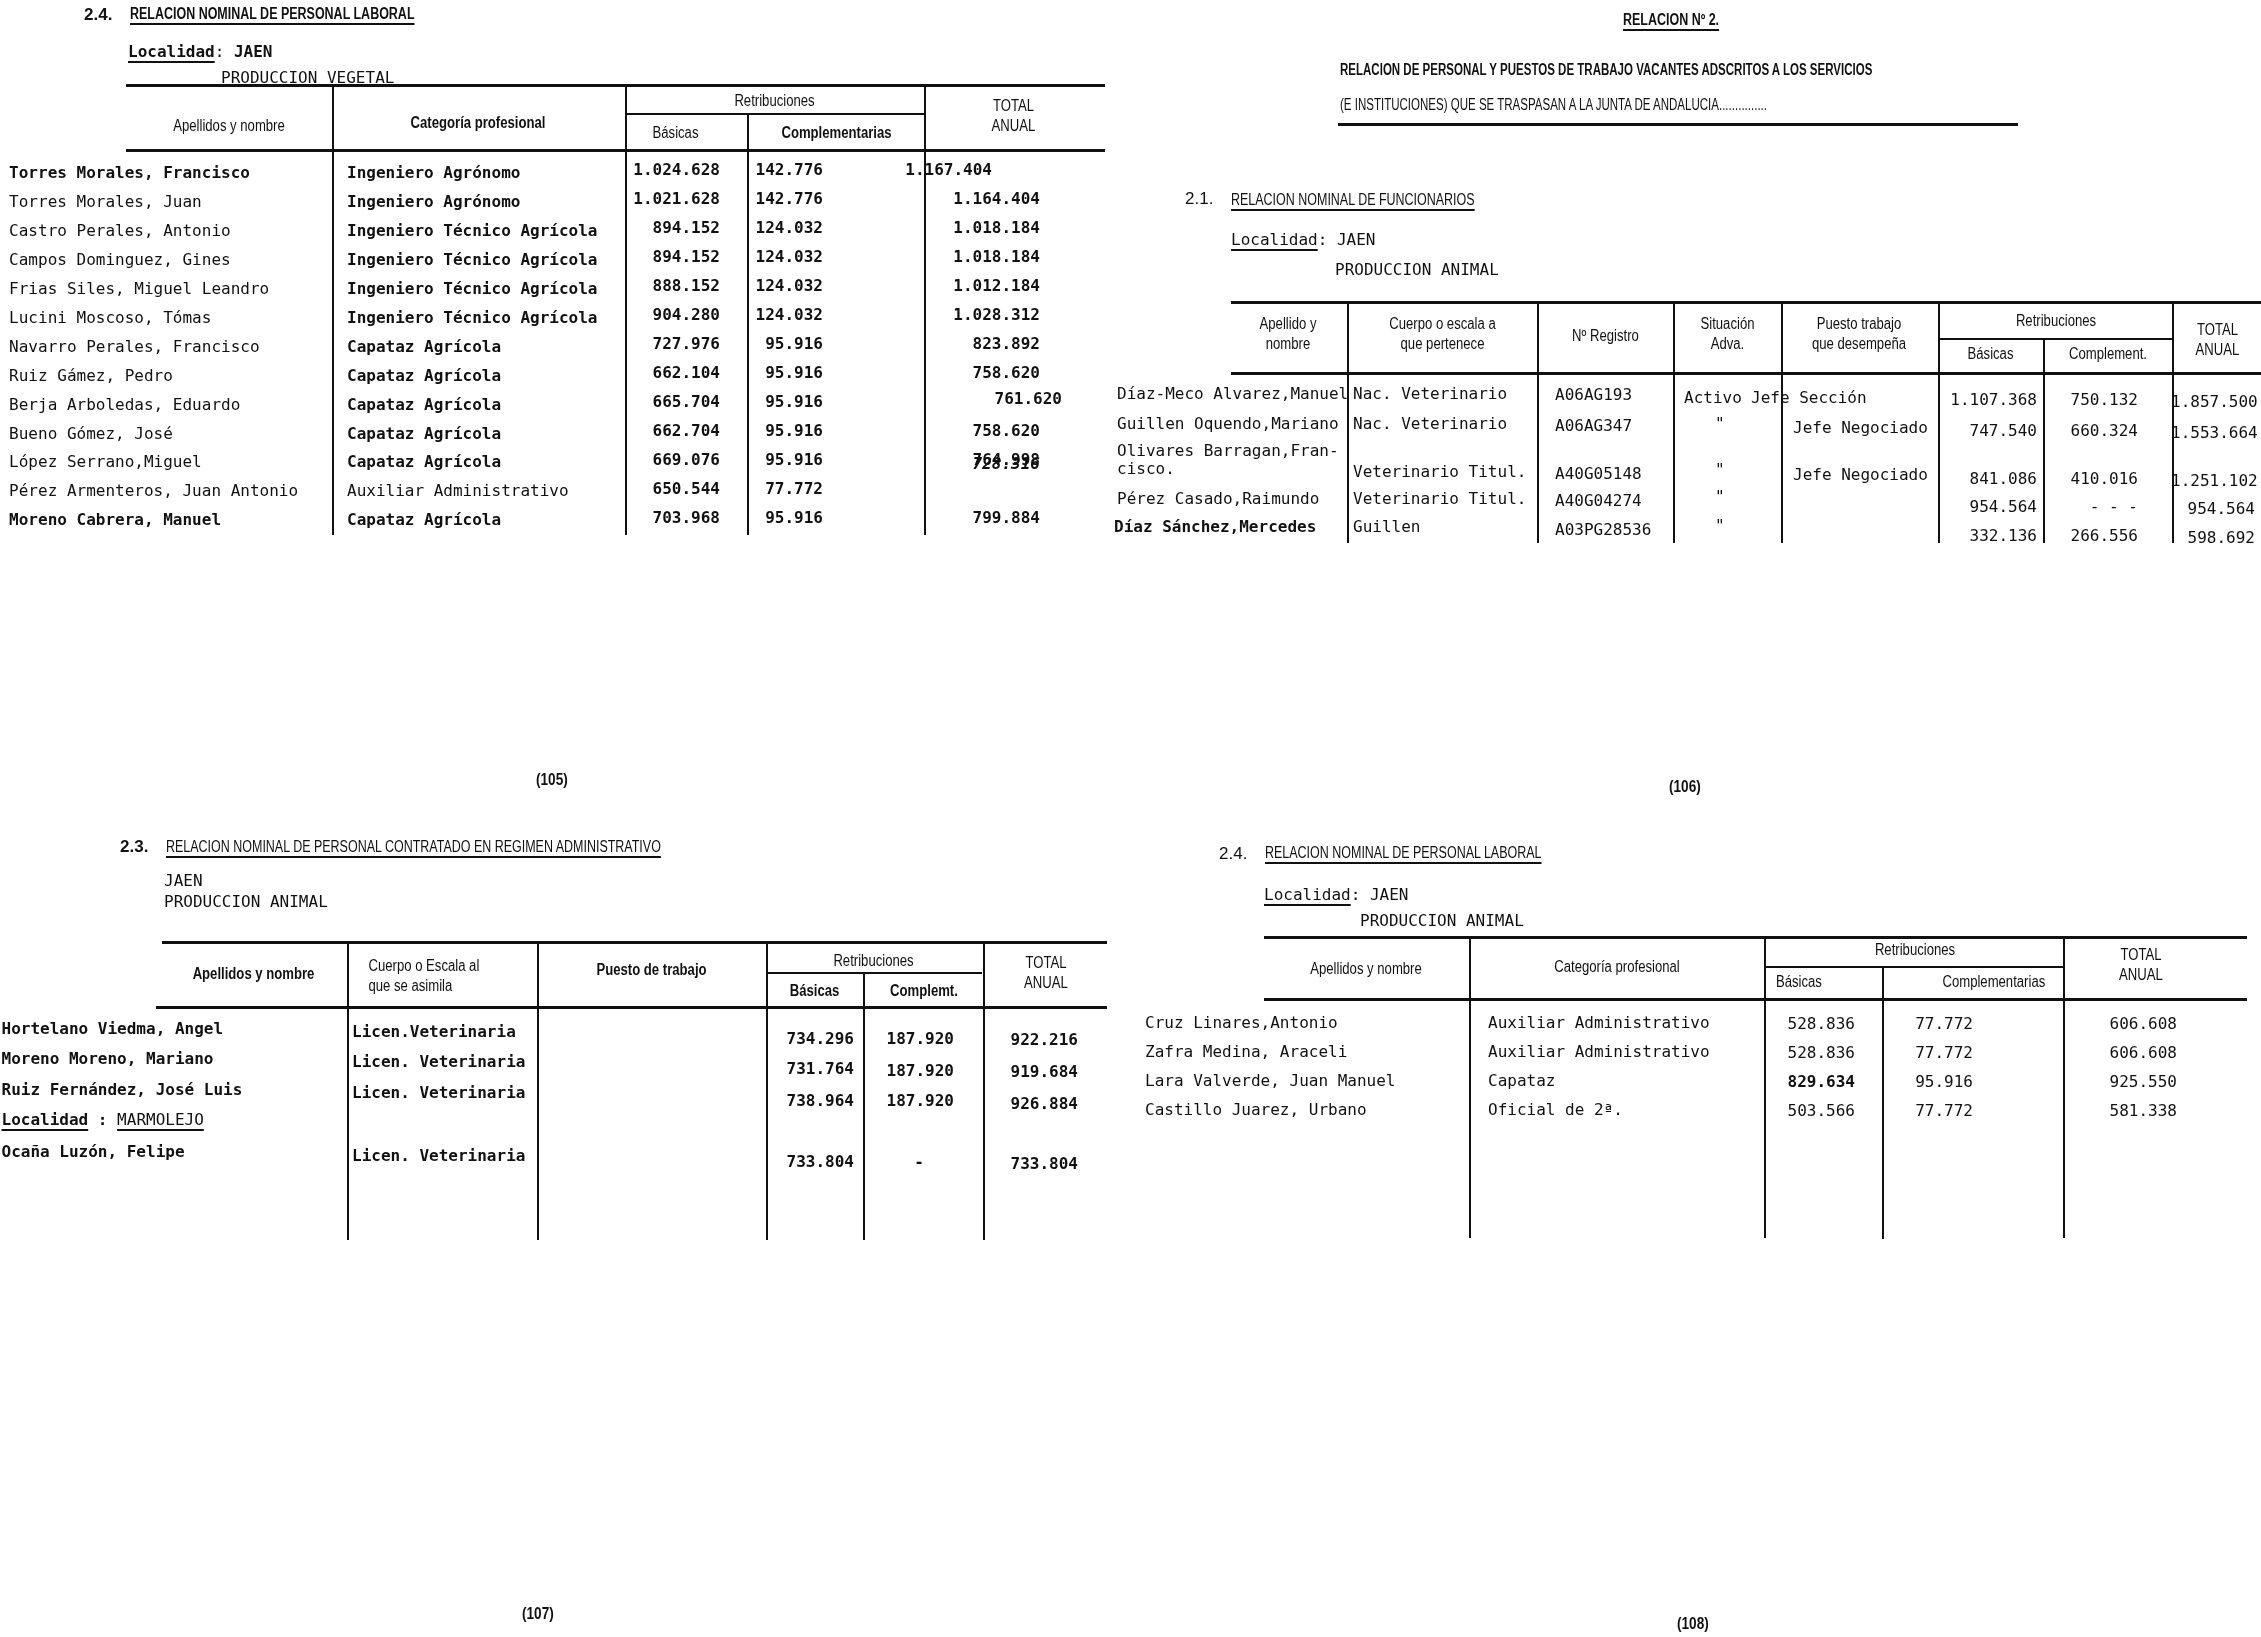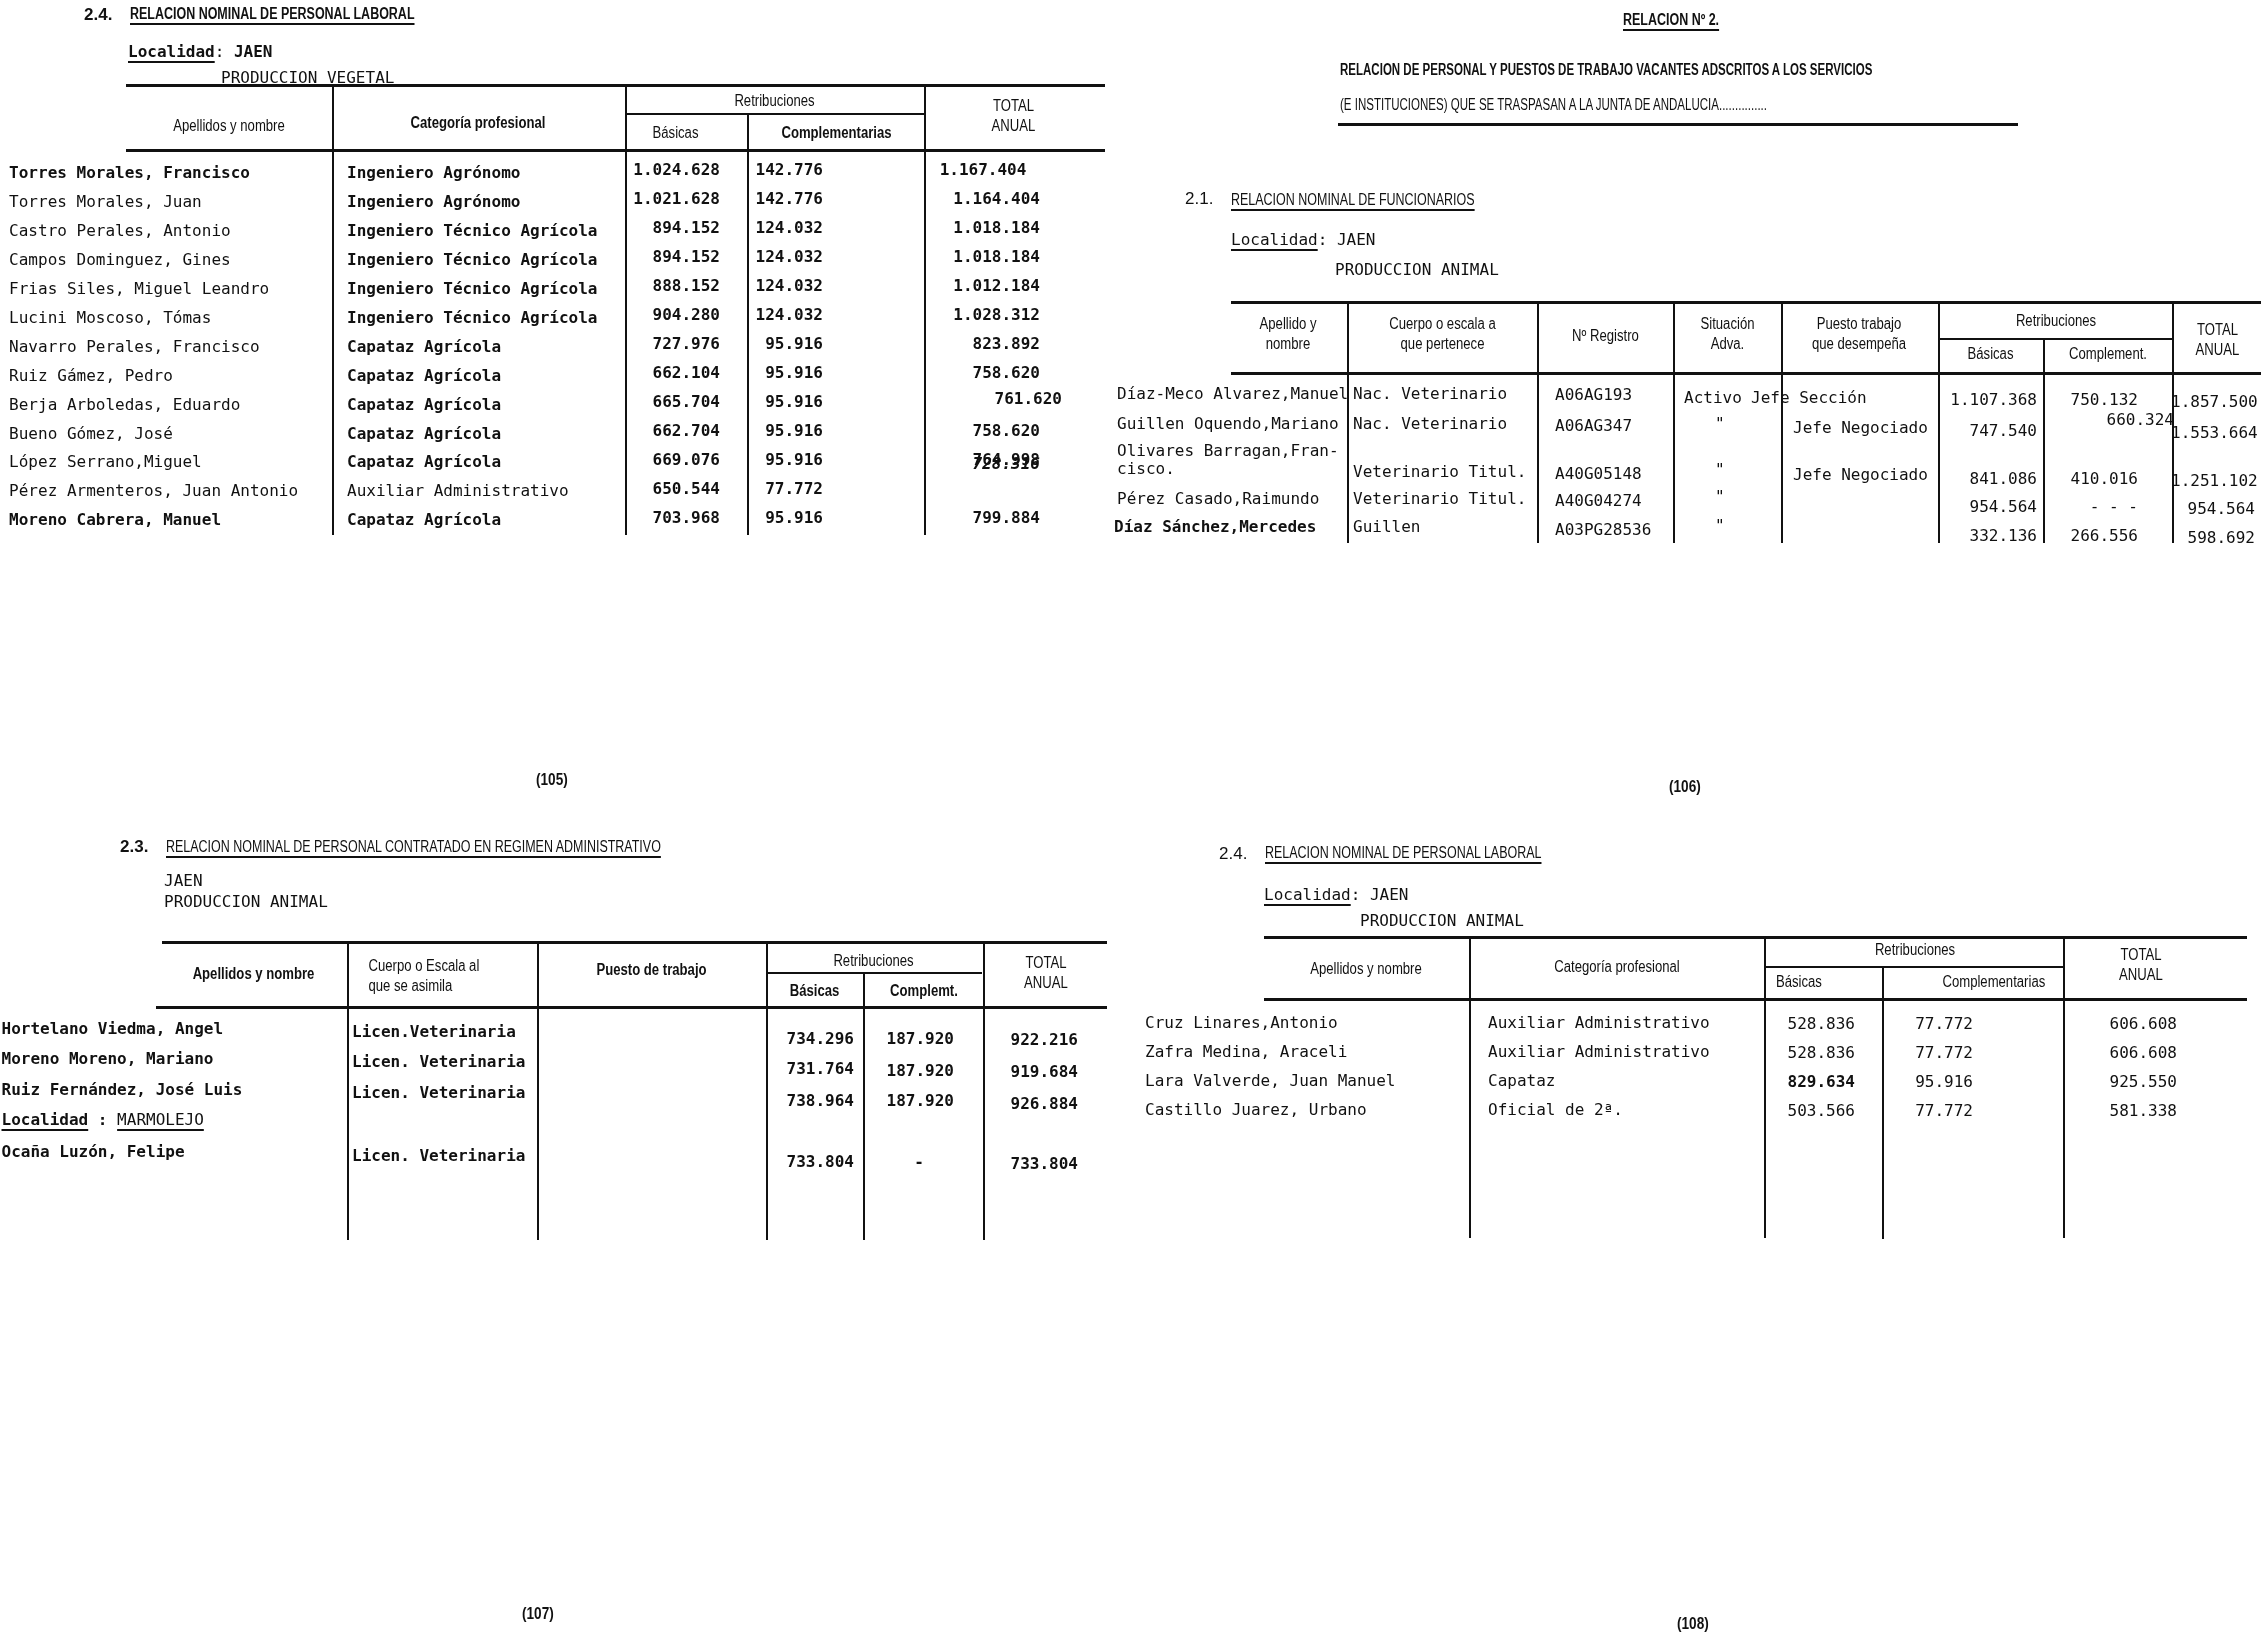--- a/index.html
+++ b/index.html
@@ -44,21 +44,21 @@
   <div class="hdr bold" style="left:751px;top:123px;width:171px;">Complementarias</div>
   <div class="hdr" style="left:926px;top:96px;width:175px;"><span>TOTAL</span><br><span>ANUAL</span></div>
 
   <div>
 
     <div>
       <div class="txt bold" style="left:9.1px;top:164px;">Torres Morales, Francisco</div>
       <div class="txt bold" style="left:347px;top:164px;">Ingeniero Agrónomo</div>
       <div class="num bold" style="left:625px;top:160px;width:95px;">1.024.628</div>
       <div class="num bold" style="left:747px;top:160px;width:76px;">142.776</div>
-      <div class="num bold" style="left:926px;top:160px;width:114px;text-align:center;">1.167.404</div>
+      <div class="num bold" style="left:878px;top:160px;width:114px;">1.167.404</div>
     </div>
     <div>
       <div class="txt" style="left:9.1px;top:193px;">Torres Morales, Juan</div>
       <div class="txt bold" style="left:347px;top:193px;">Ingeniero Agrónomo</div>
       <div class="num bold" style="left:625px;top:189px;width:95px;">1.021.628</div>
       <div class="num bold" style="left:747px;top:189px;width:76px;">142.776</div>
       <div class="num bold" style="left:926px;top:189px;width:114px;">1.164.404</div>
     </div>
     <div>
       <div class="txt" style="left:9.1px;top:222px;">Castro Perales, Antonio</div>
@@ -188,21 +188,21 @@
       <div class="num" style="left:2043px;top:390px;width:95px;">750.132</div>
       <div class="num" style="left:2171px;top:392px;width:91px;text-align:left;">1.857.500</div>
     </div>
     <div>
       <div class="txt" style="left:1117px;top:415px;">Guillen Oquendo,Mariano</div>
       <div class="txt" style="left:1353px;top:415px;">Nac. Veterinario</div>
       <div class="txt" style="left:1555px;top:417px;">A06AG347</div>
       <div class="txt" style="left:1715px;top:415px;">"</div>
       <div class="txt" style="left:1793px;top:419px;">Jefe Negociado</div>
       <div class="num" style="left:1938px;top:421px;width:99px;">747.540</div>
-      <div class="num" style="left:2043px;top:410px;width:95px;margin-left:36px;">660.324</div>
+      <div class="num" style="left:2043px;top:421px;width:95px;">660.324</div>
       <div class="num" style="left:2171px;top:423px;width:91px;text-align:left;">1.553.664</div>
     </div>
     <div>
       <div class="txt" style="left:1117px;top:442px;">Olivares Barragan,Fran-</div>
       <div class="txt" style="left:1117px;top:460px;">cisco.</div>
       <div class="txt" style="left:1353px;top:463px;">Veterinario Titul.</div>
       <div class="txt" style="left:1555px;top:465px;">A40G05148</div>
       <div class="txt" style="left:1715px;top:461px;">"</div>
       <div class="txt" style="left:1793px;top:466px;">Jefe Negociado</div>
       <div class="num" style="left:1938px;top:469px;width:99px;">841.086</div>

